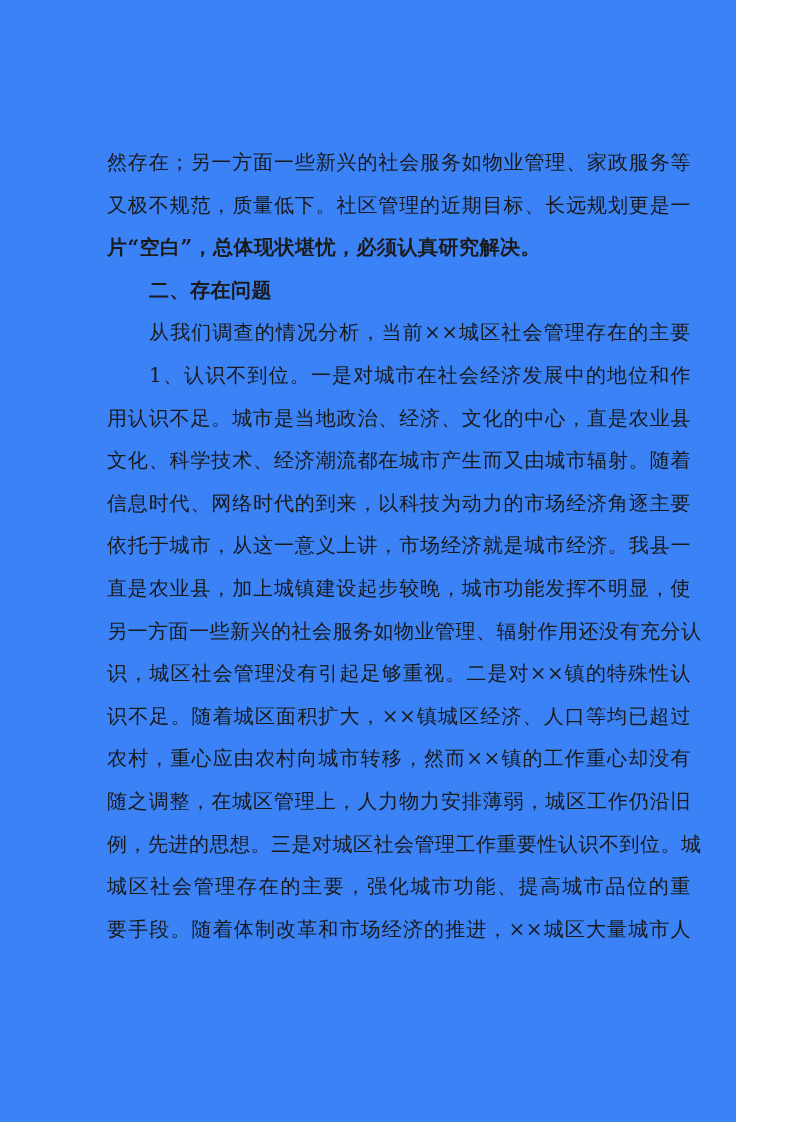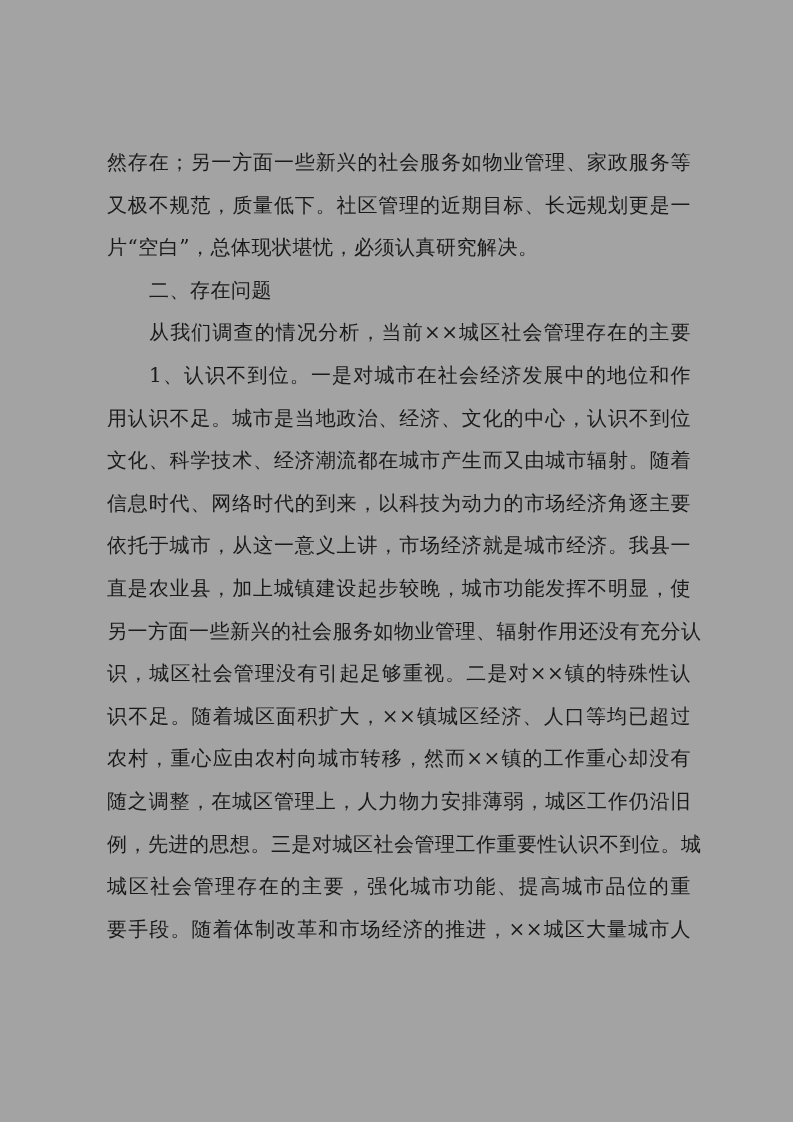--- a/index.html
+++ b/index.html
@@ -12,42 +12,43 @@
       height: 1122px;
       position: relative;
       overflow: hidden;
       font-family: "DejaVu Serif", "Liberation Serif", serif;
       color: #1a1a1a;
     }
     .page {
       position: absolute;
       left: 0;
       top: 0;
-      width: 793px;
+      width: 736px;
       height: 1122px;
-      background: #a3a3a3;
+      background: #3b82f6;
     }
     .body-text {
       position: absolute;
       left: 107px;
       top: 141px;
       width: 584px;
     }
     .line {
       display: block;
       height: 42.6px;
       line-height: 42.6px;
       font-size: 20px;
       white-space: nowrap;
       text-align: justify;
       text-align-last: justify;
       letter-spacing: 0.5px;
     }
     .line.last {
       text-align-last: left;
+      font-weight: bold;
     }
     .line.indent {
       padding-left: 42px;
     }
   </style>
 </head>
 <body>
 
 <div class="page">
   <div class="body-text">
@@ -61,21 +62,21 @@
     <div>
       <span class="line last indent">二、存在问题</span>
     </div>
 
     <div>
       <span class="line indent">从我们调查的情况分析，当前××城区社会管理存在的主要</span>
     </div>
 
     <div>
       <span class="line indent">1、认识不到位。一是对城市在社会经济发展中的地位和作</span>
-      <span class="line">用认识不足。城市是当地政治、经济、文化的中心，认识不到位</span>
+      <span class="line">用认识不足。城市是当地政治、经济、文化的中心，直是农业县</span>
       <span class="line">文化、科学技术、经济潮流都在城市产生而又由城市辐射。随着</span>
       <span class="line">信息时代、网络时代的到来，以科技为动力的市场经济角逐主要</span>
       <span class="line">依托于城市，从这一意义上讲，市场经济就是城市经济。我县一</span>
       <span class="line">直是农业县，加上城镇建设起步较晚，城市功能发挥不明显，使</span>
       <span class="line">另一方面一些新兴的社会服务如物业管理、辐射作用还没有充分认</span>
       <span class="line">识，城区社会管理没有引起足够重视。二是对××镇的特殊性认</span>
       <span class="line">识不足。随着城区面积扩大，××镇城区经济、人口等均已超过</span>
       <span class="line">农村，重心应由农村向城市转移，然而××镇的工作重心却没有</span>
       <span class="line">随之调整，在城区管理上，人力物力安排薄弱，城区工作仍沿旧</span>
       <span class="line">例，先进的思想。三是对城区社会管理工作重要性认识不到位。城</span>

